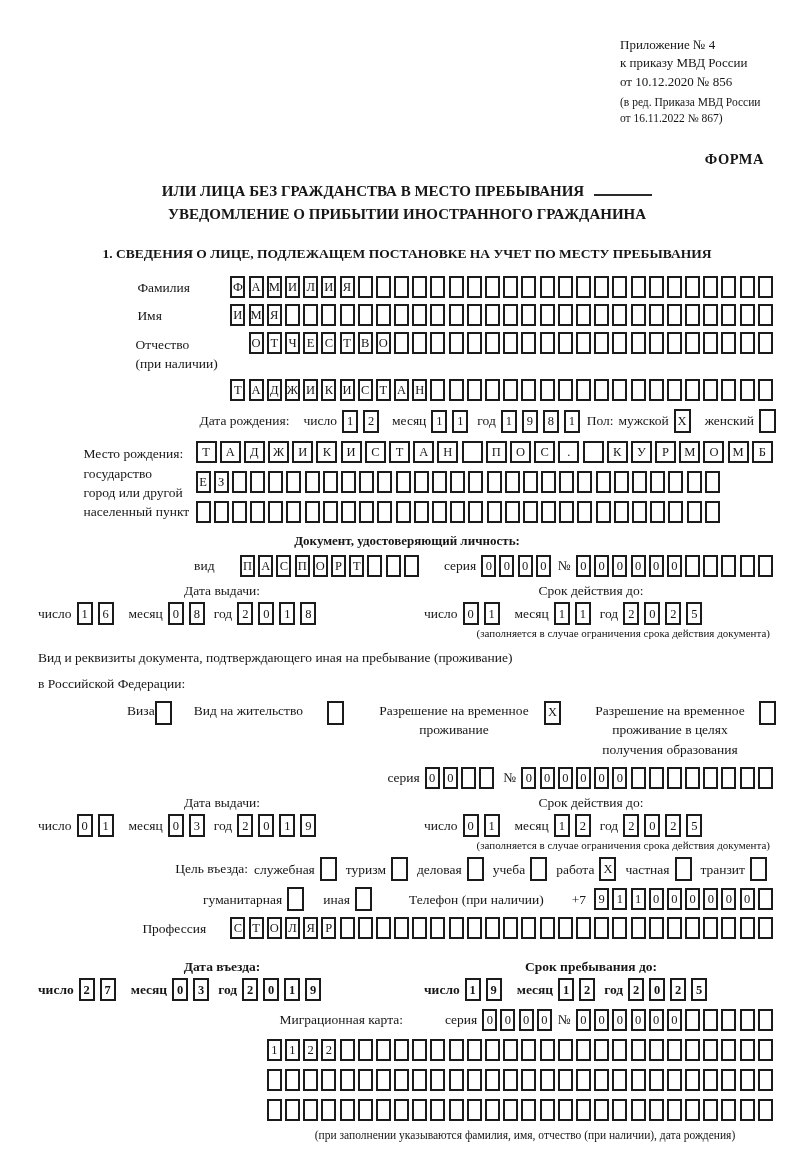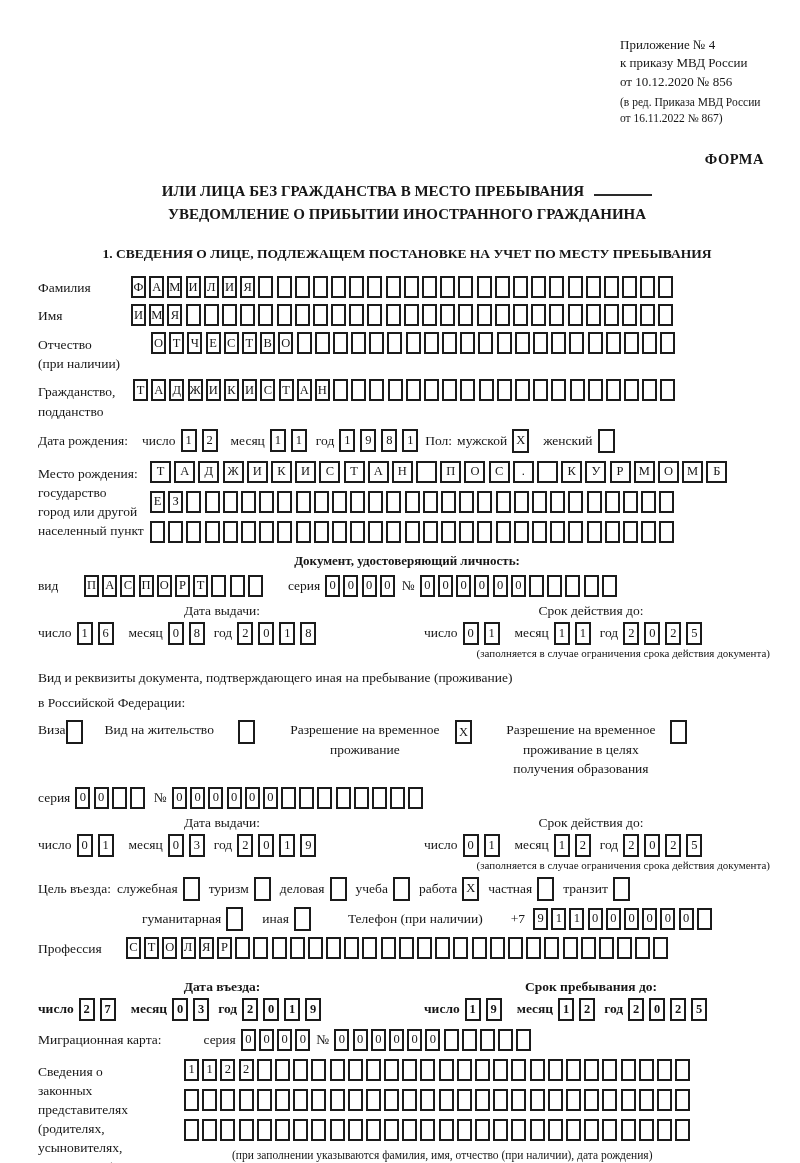--- a/index.html
+++ b/index.html
@@ -11,21 +11,21 @@
   }
   
   .appendix { margin-left:582px; font-size:13px; line-height:1.42; }
   .editnote { margin-left:582px; font-size:11.5px; line-height:1.4; margin-top:3px; }
   .forma { text-align:right; padding-right:12px; font-weight:bold; font-size:14.5px; letter-spacing:.5px; margin-top:24px; }
   
   .title { text-align:center; font-weight:bold; font-size:15px; line-height:1.55; margin-top:12px; }
   .blank { display:inline-block; width:58px; border-bottom:2.5px solid #2a2a2a; height:12px; margin-left:10px; vertical-align:baseline; }
   .sec-heading { text-align:center; font-weight:bold; font-size:13.5px; margin-top:20px; }
   
-  .frow { display:flex; align-items:flex-start; margin:0 0 6px 0; }
+  .frow { display:flex; align-items:flex-start; margin:0 0 6px 0;justify-content:flex-end; }
   .lbl { font-size:13.5px; line-height:1.32; padding-top:3px; flex:0 0 auto; }
   .lbl-lines div { font-size:13.5px; line-height:1.42; }
   .cells { display:inline-flex; flex-wrap:nowrap; flex:0 0 auto; }
   .cell {
     flex:0 0 auto; width:15px; height:22px; border:2px solid #1b1b1b; margin-right:3.2px;
     display:inline-flex; align-items:center; justify-content:center;
     font-size:12.5px; line-height:1; background:#fff;
   }
   .wide .cell { width:21px; }
   .spaced .cell { width:16px; height:23px; margin-right:5px; }
@@ -179,24 +179,20 @@
         <span class="cell"></span>
         <span class="cell"></span>
         <span class="cell"></span>
         <span class="cell"></span>
         <span class="cell"></span>
         <span class="cell"></span>
       </span>
   </div>
 
   <div class="frow">
-    <span class="lbl lbl-lines" style="width:95px;">
-      <div>Гражданство,</div>
-      <div>подданство</div>
-    </span>
     <span class="cells">
         <span class="cell">Т</span>
         <span class="cell">А</span>
         <span class="cell">Д</span>
         <span class="cell">Ж</span>
         <span class="cell">И</span>
         <span class="cell">К</span>
         <span class="cell">И</span>
         <span class="cell">С</span>
         <span class="cell">Т</span>
@@ -713,28 +709,20 @@
         <span class="cell">0</span>
         <span class="cell"></span>
         <span class="cell"></span>
         <span class="cell"></span>
         <span class="cell"></span>
         <span class="cell"></span>
       </span>
   </div>
 
   <div class="frow" style="margin-top:8px; margin-bottom:0;">
-    <span class="lbl lbl-lines" style="width:146px;">
-      <div>Сведения о</div>
-      <div>законных</div>
-      <div>представителях</div>
-      <div>(родителях,</div>
-      <div>усыновителях,</div>
-      <div>попечителях)</div>
-    </span>
     <span class="grid-rows">
       <span class="cells" style="display:flex;">
           <span class="cell">1</span>
           <span class="cell">1</span>
           <span class="cell">2</span>
           <span class="cell">2</span>
           <span class="cell"></span>
           <span class="cell"></span>
           <span class="cell"></span>
           <span class="cell"></span>

